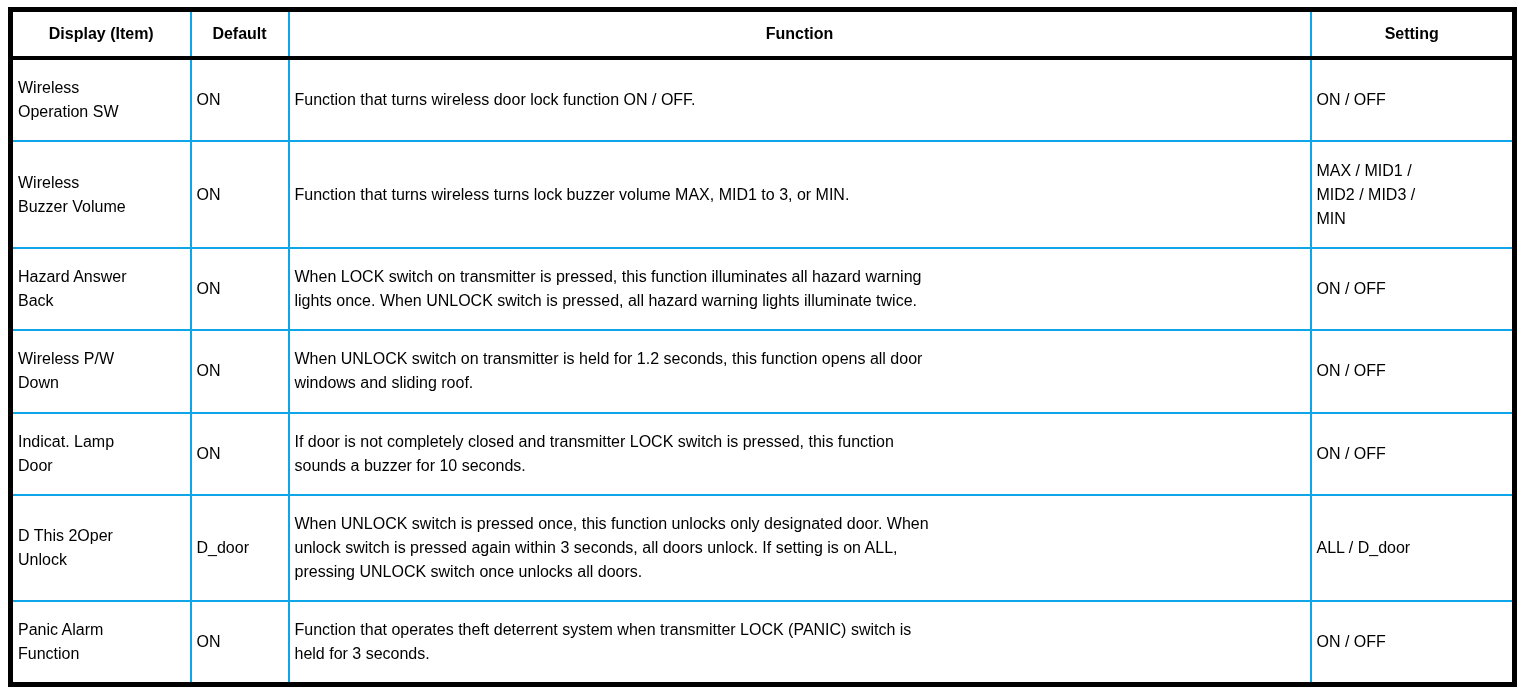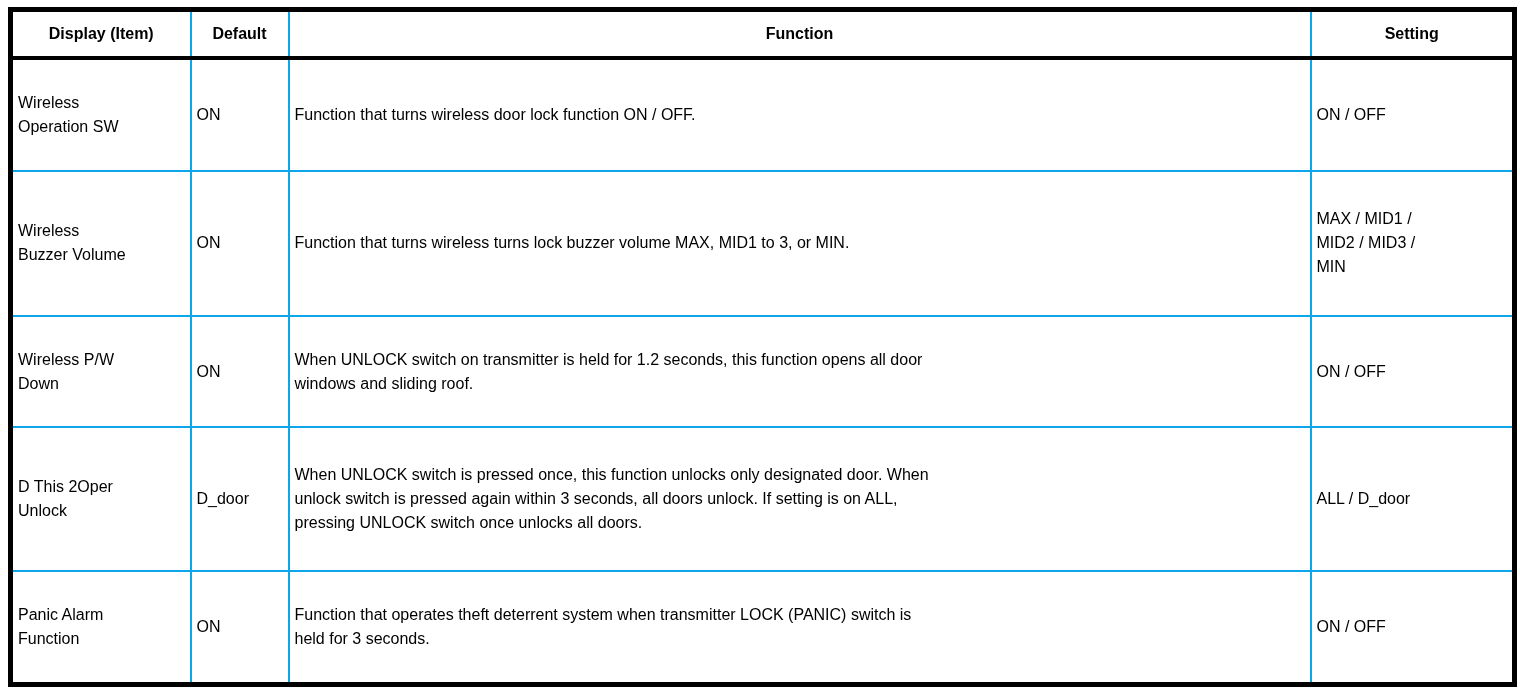--- a/index.html
+++ b/index.html
@@ -84,25 +84,41 @@
     <tr class="r-h2">
       <td>Wireless
 Buzzer Volume</td>
       <td>ON</td>
       <td>Function that turns wireless turns lock buzzer volume MAX, MID1 to 3, or MIN.</td>
       <td>MAX / MID1 /
 MID2 / MID3 /
 MIN</td>
     </tr>
     <tr class="r-h1">
+      <td>Hazard Answer
+Back</td>
+      <td>ON</td>
+      <td>When LOCK switch on transmitter is pressed, this function illuminates all hazard warning
+lights once. When UNLOCK switch is pressed, all hazard warning lights illuminate twice.</td>
+      <td>ON / OFF</td>
+    </tr>
+    <tr class="r-h1">
       <td>Wireless P/W
 Down</td>
       <td>ON</td>
       <td>When UNLOCK switch on transmitter is held for 1.2 seconds, this function opens all door
 windows and sliding roof.</td>
+      <td>ON / OFF</td>
+    </tr>
+    <tr class="r-h1">
+      <td>Indicat. Lamp
+Door</td>
+      <td>ON</td>
+      <td>If door is not completely closed and transmitter LOCK switch is pressed, this function
+sounds a buzzer for 10 seconds.</td>
       <td>ON / OFF</td>
     </tr>
     <tr class="r-h3">
       <td>D This 2Oper
 Unlock</td>
       <td>D_door</td>
       <td>When UNLOCK switch is pressed once, this function unlocks only designated door. When
 unlock switch is pressed again within 3 seconds, all doors unlock. If setting is on ALL,
 pressing UNLOCK switch once unlocks all doors.</td>
       <td>ALL / D_door</td>

